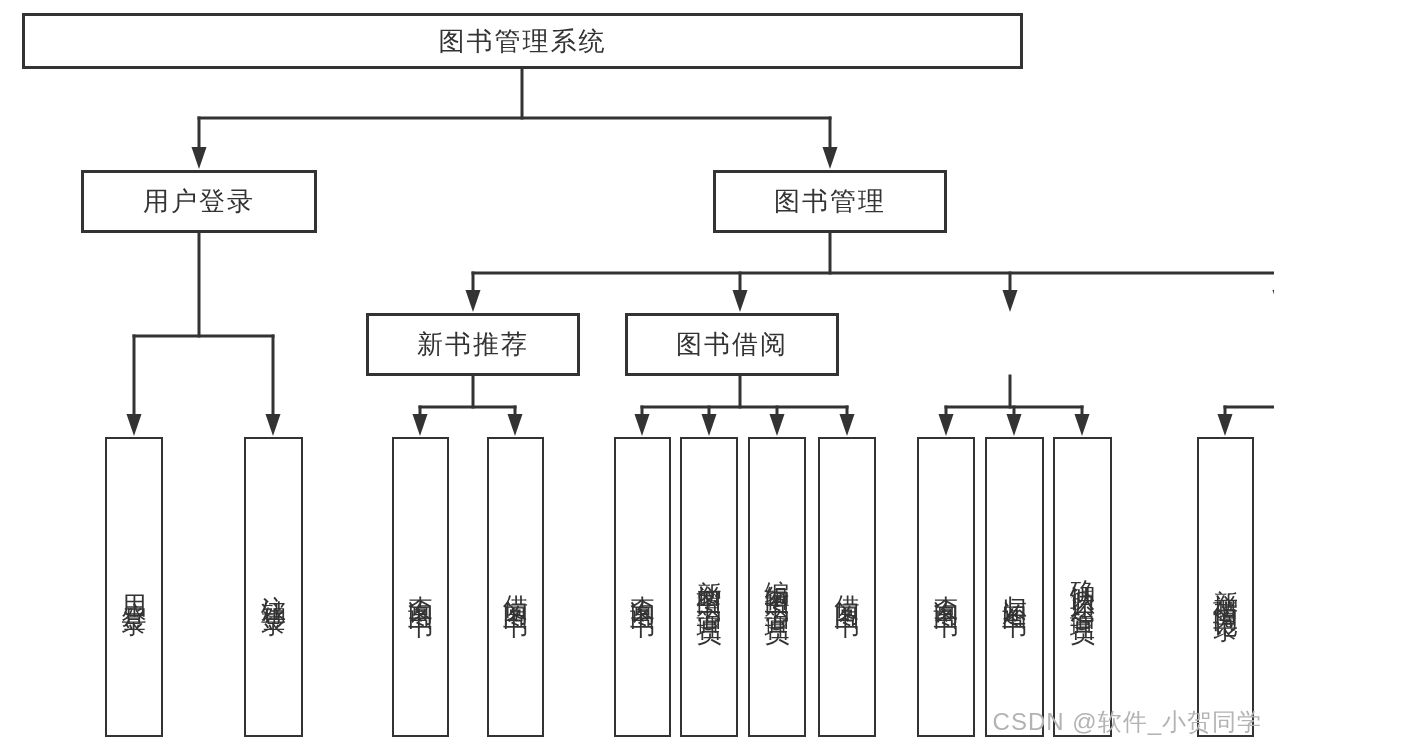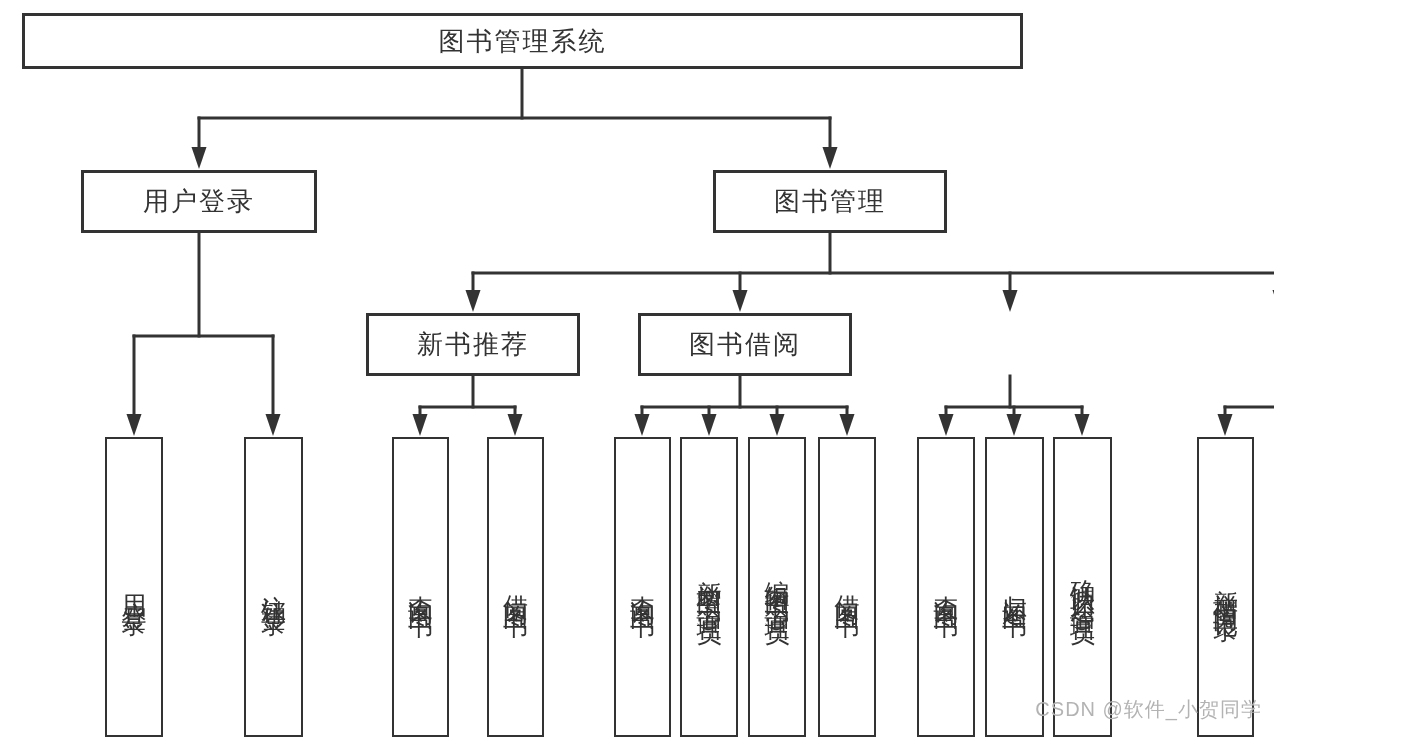--- a/index.html
+++ b/index.html
@@ -46,22 +46,22 @@
     writing-mode: vertical-rl;
     text-orientation: mixed;
     font-size: 25px;
     letter-spacing: 6px;
     line-height: 1;
     color: #333333;
   }
   .watermark {
     position: absolute;
     right: 12px;
-    bottom: 24px;
-    font-size: 20px;
+    bottom: 9px;
+    font-size: 24px;
     letter-spacing: 1px;
     color: #b3b3b3;
     z-index: 2;
     white-space: nowrap;
   }
 </style>
 </head>
 <body>
 
 <div class="stage">
@@ -142,21 +142,21 @@
   <div class="node h" style="left:81px; top:170px; width:236px; height:63px">
     <span>用户登录</span>
   </div>
   <div class="node h" style="left:713px; top:170px; width:234px; height:63px">
     <span>图书管理</span>
   </div>
 
   <div class="node h" style="left:366px; top:313px; width:214px; height:63px">
     <span>新书推荐</span>
   </div>
-  <div class="node h" style="left:638px; top:313px; width:214px; height:63px">
+  <div class="node h" style="left:625px; top:313px; width:214px; height:63px">
     <span>图书借阅</span>
   </div>
 
   <div class="node leaf" style="left:105px; width:58px">
     <span class="vtext">用户登录</span>
   </div>
   <div class="node leaf" style="left:244px; width:59px">
     <span class="vtext">注销登录</span>
   </div>
 

